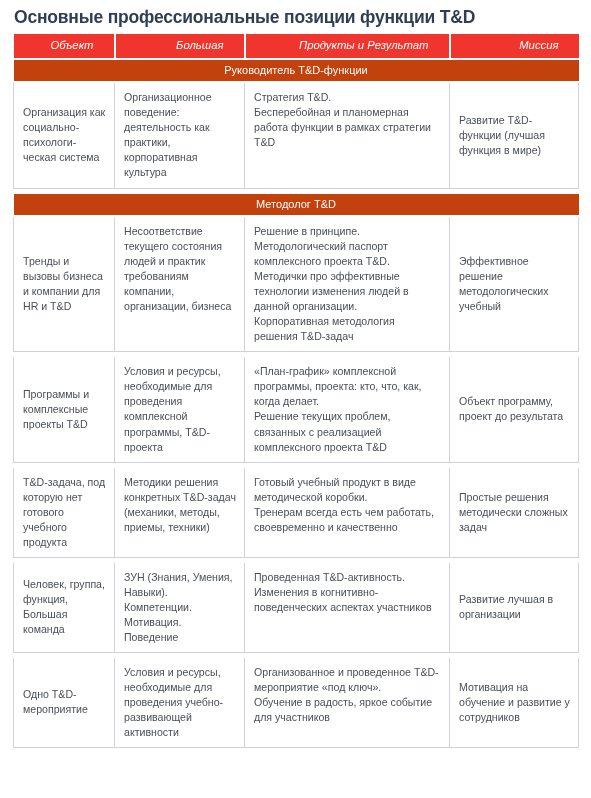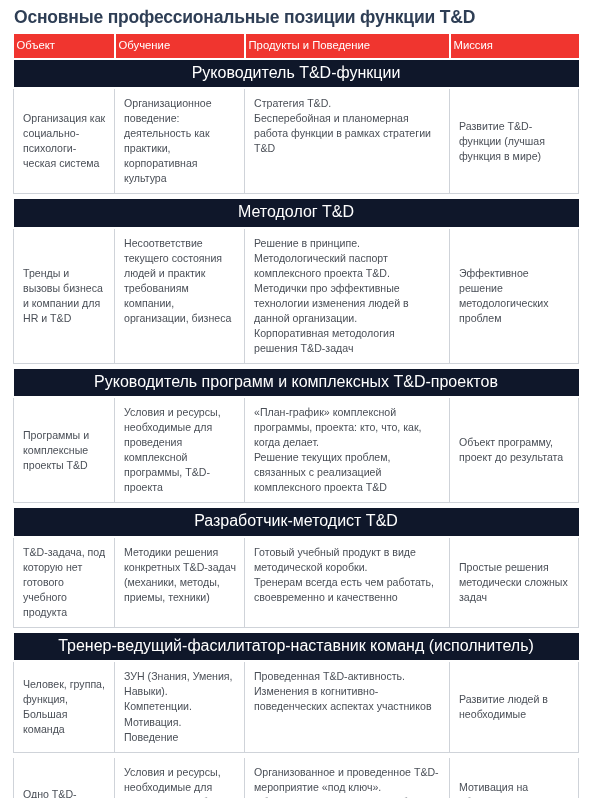--- a/index.html
+++ b/index.html
@@ -39,32 +39,33 @@
   col.c1 { width: 101px; }
   col.c2 { width: 130px; }
   col.c3 { width: 205px; }
   col.c4 { width: 129px; }
 
   tr.head-row th {
     background: #f0352f;
     color: #ffffff;
     font-size: 11.3px;
     font-weight: normal;
-    text-align: left;
+    text-align: right;
     padding: 5px 20px 6px 3px;
     border-right: 2px solid #ffffff;
     border-bottom: 2px solid #ffffff;
     line-height: 1.1;
+    font-style: italic;
   }
   tr.head-row th:last-child { border-right: none; }
 
   tr.section-row td {
-    background: #0f172a;
+    background: #c2410c;
     color: #ffffff;
-    font-size: 16px;
+    font-size: 11px;
     font-weight: normal;
     text-align: center;
     padding: 4px 4px 5px 4px;
     line-height: 1.15;
     border-bottom: 2px solid #ffffff;
   }
 
   tr.data-row td {
     border: 1px solid #cfd3d9;
     border-top: none;
@@ -97,22 +98,22 @@
   <table class="matrix">
     <colgroup>
       <col class="c1">
         <col class="c2">
         <col class="c3">
         <col class="c4">
     </colgroup>
     <thead>
       <tr class="head-row">
         <th>Объект</th>
-        <th>Обучение</th>
-        <th>Продукты и Поведение</th>
+        <th>Большая</th>
+        <th>Продукты и Результат</th>
         <th>Миссия</th>
       </tr>
     </thead>
     <tbody id="matrix-body">
         <tr class="section-row">
           <td colspan="4">Руководитель T&amp;D-функции</td>
         </tr>
         <tr class="data-row spacer-after">
           <td class="col-a"><span class="cell-text">Организация как социально-психологи-ческая система</span></td>
           <td class="col-b"><span class="cell-text">Организационное поведение: деятельность как практики, корпоративная культура</span></td>
@@ -126,60 +127,51 @@
         <tr class="section-row">
           <td colspan="4">Методолог T&amp;D</td>
         </tr>
         <tr class="data-row spacer-after">
           <td class="col-a"><span class="cell-text">Тренды и вызовы бизнеса и компании для HR и T&amp;D</span></td>
           <td class="col-b"><span class="cell-text">Несоответствие текущего состояния людей и практик требованиям компании, организации, бизнеса</span></td>
           <td class="col-c"><span class="cell-text">Решение в принципе.
 Методологический паспорт комплексного проекта T&amp;D.
 Методички про эффективные технологии изменения людей в данной организации.
 Корпоративная методология решения T&amp;D-задач</span></td>
-          <td class="col-d"><span class="cell-text">Эффективное решение методологических проблем</span></td>
+          <td class="col-d"><span class="cell-text">Эффективное решение методологических учебный</span></td>
         </tr>
         <tr class="gap-row">
           <td colspan="4"></td>
-        </tr>
-        <tr class="section-row">
-          <td colspan="4">Руководитель программ и комплексных T&amp;D-проектов</td>
         </tr>
         <tr class="data-row spacer-after">
           <td class="col-a"><span class="cell-text">Программы и комплексные проекты T&amp;D</span></td>
           <td class="col-b"><span class="cell-text">Условия и ресурсы, необходимые для проведения комплексной программы, T&amp;D-проекта</span></td>
           <td class="col-c"><span class="cell-text">«План-график» комплексной программы, проекта: кто, что, как, когда делает.
 Решение текущих проблем, связанных с реализацией комплексного проекта T&amp;D</span></td>
           <td class="col-d"><span class="cell-text">Объект программу, проект до результата</span></td>
         </tr>
         <tr class="gap-row">
           <td colspan="4"></td>
         </tr>
-        <tr class="section-row">
-          <td colspan="4">Разработчик-методист T&amp;D</td>
-        </tr>
         <tr class="data-row spacer-after">
           <td class="col-a"><span class="cell-text">T&amp;D-задача, под которую нет готового учебного продукта</span></td>
           <td class="col-b"><span class="cell-text">Методики решения конкретных T&amp;D-задач (механики, методы, приемы, техники)</span></td>
           <td class="col-c"><span class="cell-text">Готовый учебный продукт в виде методической коробки.
 Тренерам всегда есть чем работать, своевременно и качественно</span></td>
           <td class="col-d"><span class="cell-text">Простые решения методически сложных задач</span></td>
         </tr>
         <tr class="gap-row">
           <td colspan="4"></td>
         </tr>
-        <tr class="section-row">
-          <td colspan="4">Тренер-ведущий-фасилитатор-наставник команд (исполнитель)</td>
-        </tr>
         <tr class="data-row spacer-after">
           <td class="col-a"><span class="cell-text">Человек, группа, функция, Большая команда</span></td>
           <td class="col-b"><span class="cell-text">ЗУН (Знания, Умения, Навыки). Компетенции. Мотивация. Поведение</span></td>
           <td class="col-c"><span class="cell-text">Проведенная T&amp;D-активность.
 Изменения в когнитивно-поведенческих аспектах участников</span></td>
-          <td class="col-d"><span class="cell-text">Развитие людей в необходимые</span></td>
+          <td class="col-d"><span class="cell-text">Развитие лучшая в организации</span></td>
         </tr>
         <tr class="gap-row">
           <td colspan="4"></td>
         </tr>
         <tr class="data-row spacer-after">
           <td class="col-a"><span class="cell-text">Одно T&amp;D-мероприятие</span></td>
           <td class="col-b"><span class="cell-text">Условия и ресурсы, необходимые для проведения учебно-развивающей активности</span></td>
           <td class="col-c"><span class="cell-text">Организованное и проведенное T&amp;D-мероприятие «под ключ».
 Обучение в радость, яркое событие для участников</span></td>
           <td class="col-d"><span class="cell-text">Мотивация на обучение и развитие у сотрудников</span></td>

